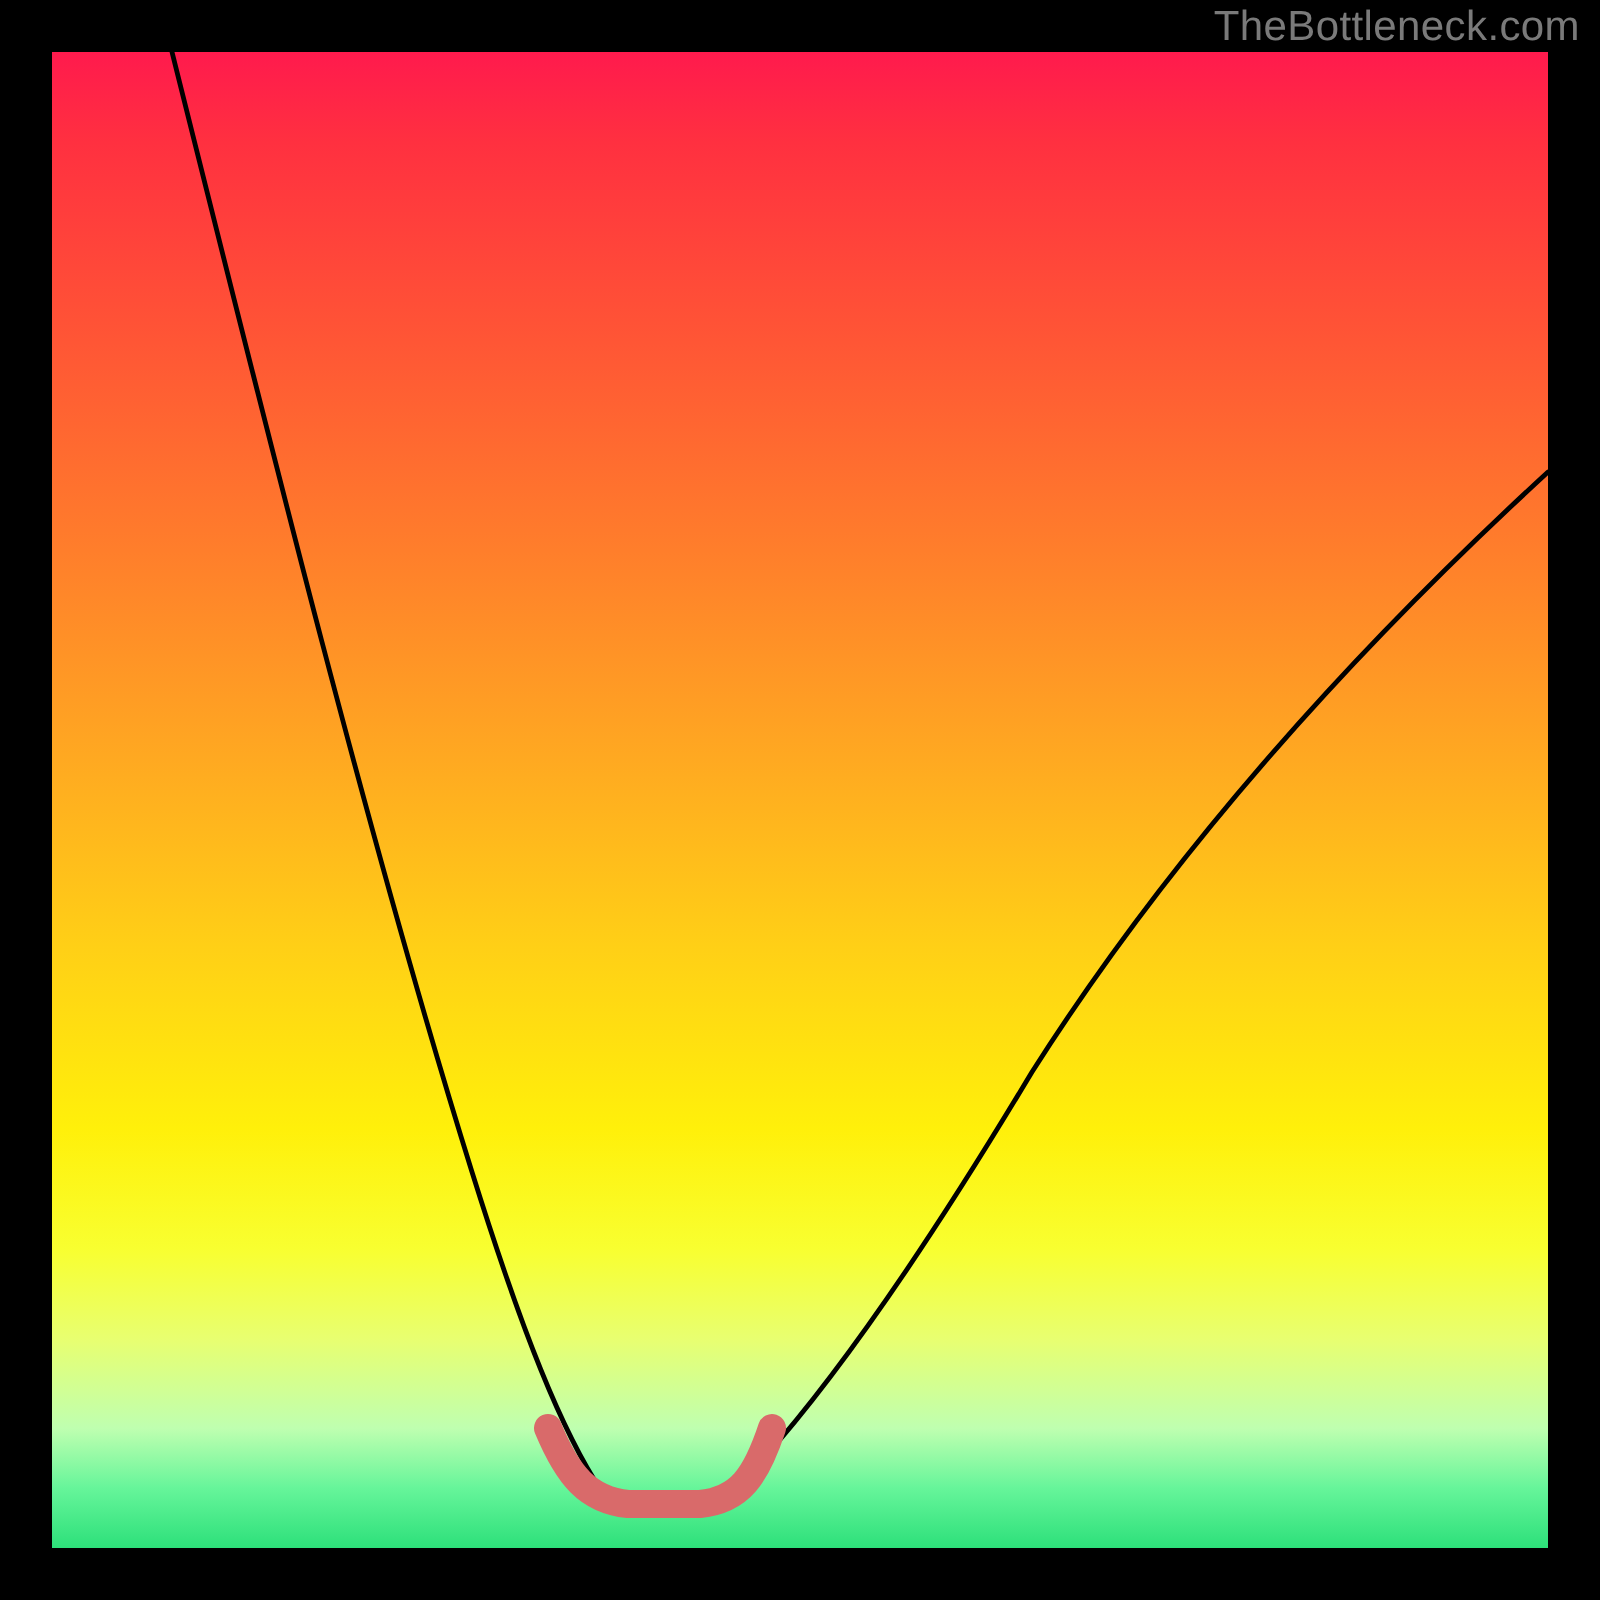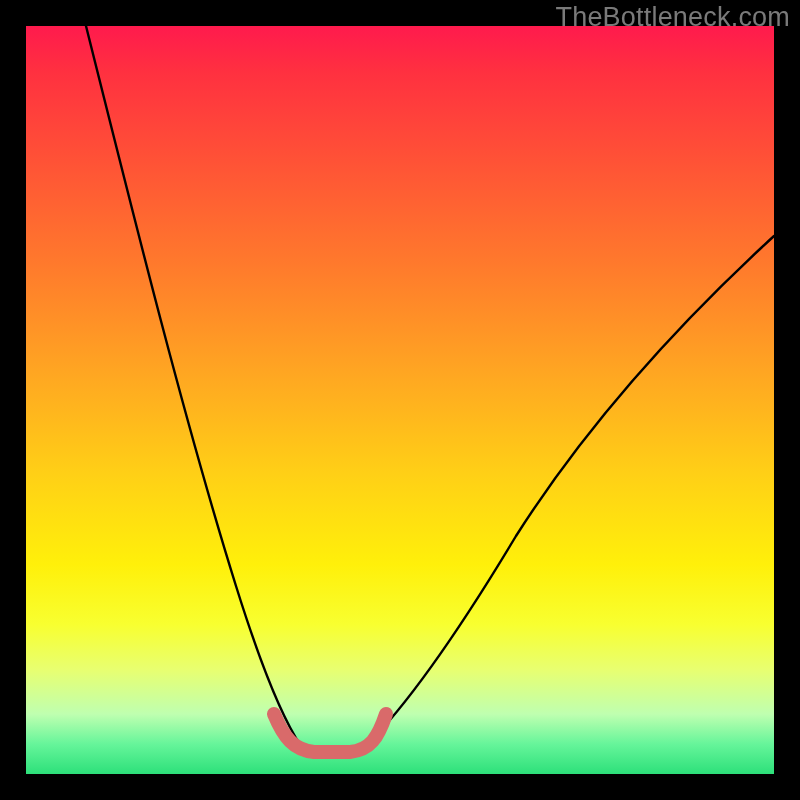--- a/index.html
+++ b/index.html
@@ -39,21 +39,21 @@
       #bfffb0 92%,
       #66f59a 96%,
       #2de07a 100%
     );
   }
   .watermark {
     position: absolute;
     top: 2px;
     right: 10px;
     color: #7a7a7a;
-    font-size: 27px;
+    font-size: 21px;
     font-weight: 500;
     letter-spacing: 0.2px;
     user-select: none;
   }
   svg.curve {
     position: absolute;
     top: 0;
     left: 0;
     width: 748px;
     height: 748px;

